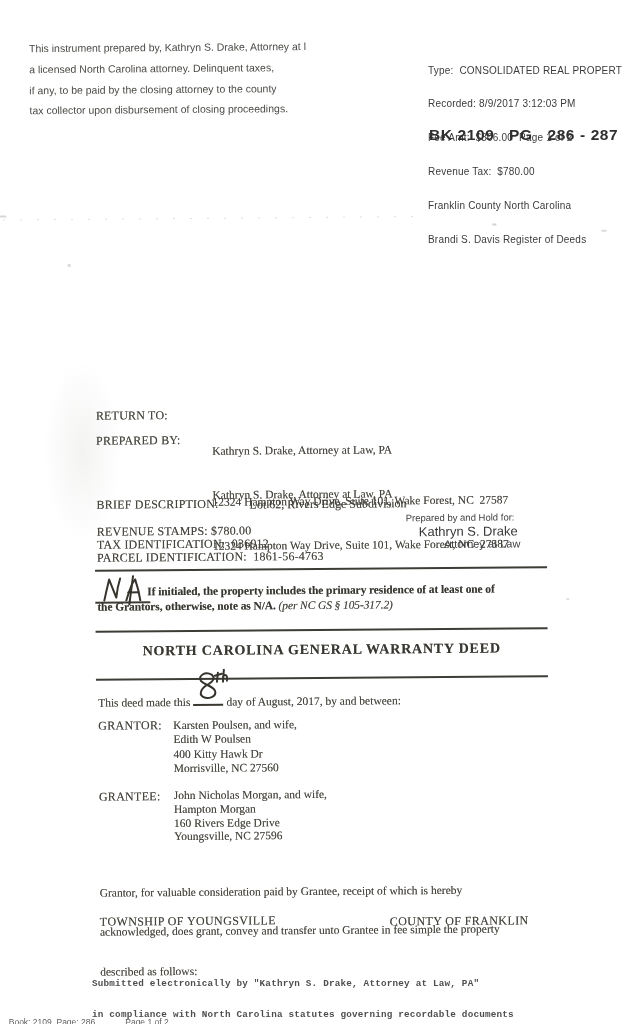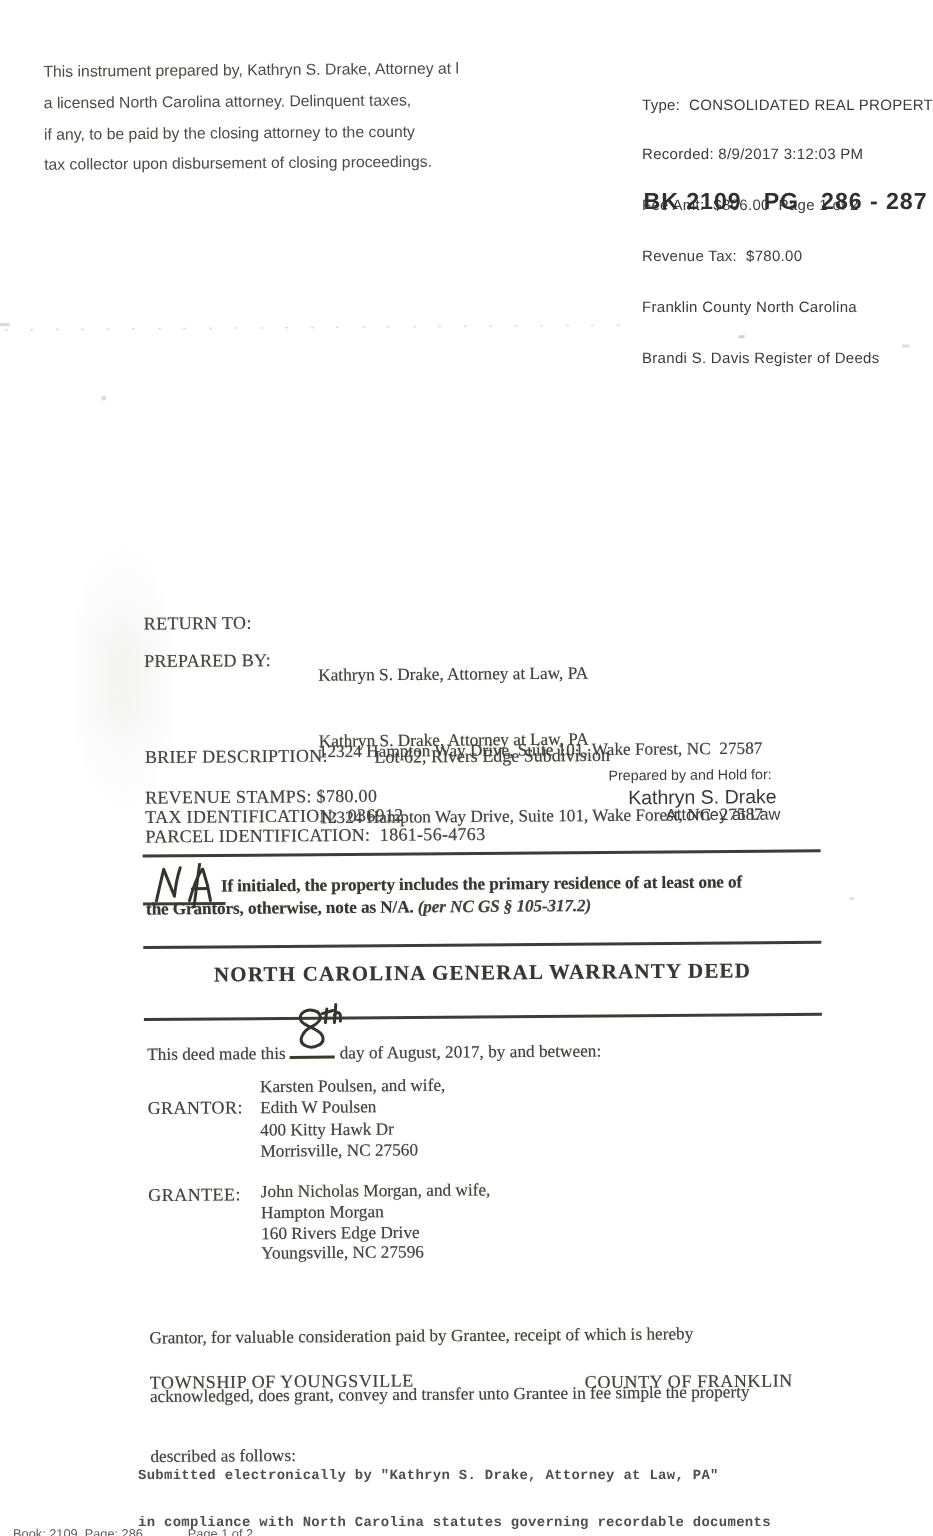--- a/index.html
+++ b/index.html
@@ -20,21 +20,21 @@
   
   .lbl{font-size:12px;letter-spacing:.2px;}
   .val{font-size:11.5px;line-height:17px;}
   
   .hold1{left:406px;top:513px;font-size:9.5px;color:#3d3d3d;}
   .hold2{left:419px;top:525px;font-size:13px;color:#383838;}
   .hold3{left:444px;top:539px;font-size:11px;color:#3d3d3d;}
   .rule{position:absolute;height:2px;background:#3e3c36;}
   .idline{font-size:12px;letter-spacing:.2px;}
   .clause{font-weight:bold;font-size:11.5px;color:#393731;letter-spacing:-.1px;}
-  .clause .it{font-style:italic;font-weight:bold;color:#44423b;}
+  .clause .it{font-style:italic;font-weight:normal;color:#44423b;}
   .deed-title{left:95px;top:642px;width:452px;text-align:center;font-weight:bold;
               font-size:14px;letter-spacing:.8px;color:#393731;}
   .deed-line{left:97px;top:691px;font-size:11.5px;display:flex;align-items:baseline;}
   .day-blank{display:inline-block;width:30px;border-bottom:2px solid #3a382f;height:12px;
              position:relative;margin:0 3px;}
   .hand{stroke:#35332c;fill:none;stroke-width:2;stroke-linecap:round;stroke-linejoin:round;}
   .party-label{font-size:12px;letter-spacing:.3px;}
   .party-lines{font-size:11.5px;line-height:14.4px;}
   .para{left:97px;top:858px;font-size:11.5px;line-height:13.3px;white-space:pre;}
   .caps12{font-size:12px;letter-spacing:.4px;}
@@ -117,21 +117,21 @@
       <svg style="position:absolute;left:-3px;top:-23px;" width="38" height="32" viewBox="0 0 38 32" aria-label="8th">
         <path class="hand" d="M22,6 C15,2 8,7 11,12 C14,16 23,17 25,22 C27,28 18,31 13,28 C8,25 12,18 19,15 C24,12 25,9 22,6"></path>
         <path class="hand" d="M28,4 L27,13"></path>
         <path class="hand" d="M25,7 L32,5"></path>
         <path class="hand" d="M34,1 L33,13 M33,8 C35,5 38,6 37,12"></path>
       </svg>
     </span>
     <span>day of August, 2017, by and between:</span>
   </div>
 
-  <div class="abs party-label fuzz" style="left:97px;top:717px;margin-top:13px;">GRANTOR:</div>
+  <div class="abs party-label fuzz" style="left:97px;top:717px;">GRANTOR:</div>
   <div class="abs party-lines fuzz" style="left:172px;top:717px;">
     <div>Karsten Poulsen, and wife,</div>
     <div>Edith W Poulsen</div>
     <div>400 Kitty Hawk Dr</div>
     <div>Morrisville, NC 27560</div>
   </div>
 
   <div class="abs party-label fuzz" style="left:97px;top:788px;">GRANTEE:</div>
   <div class="abs party-lines fuzz" style="left:172px;top:788px;line-height:13.8px;">
     <div>John Nicholas Morgan, and wife,</div>

